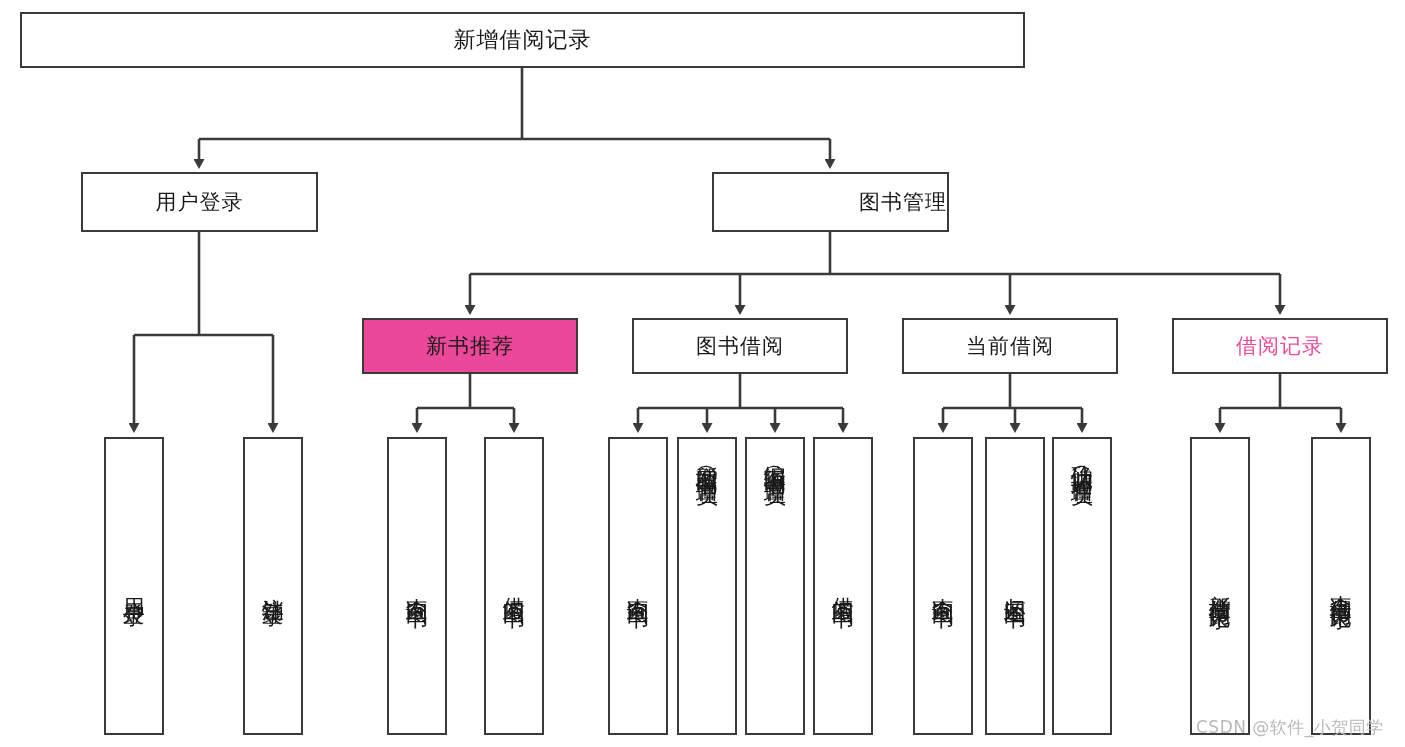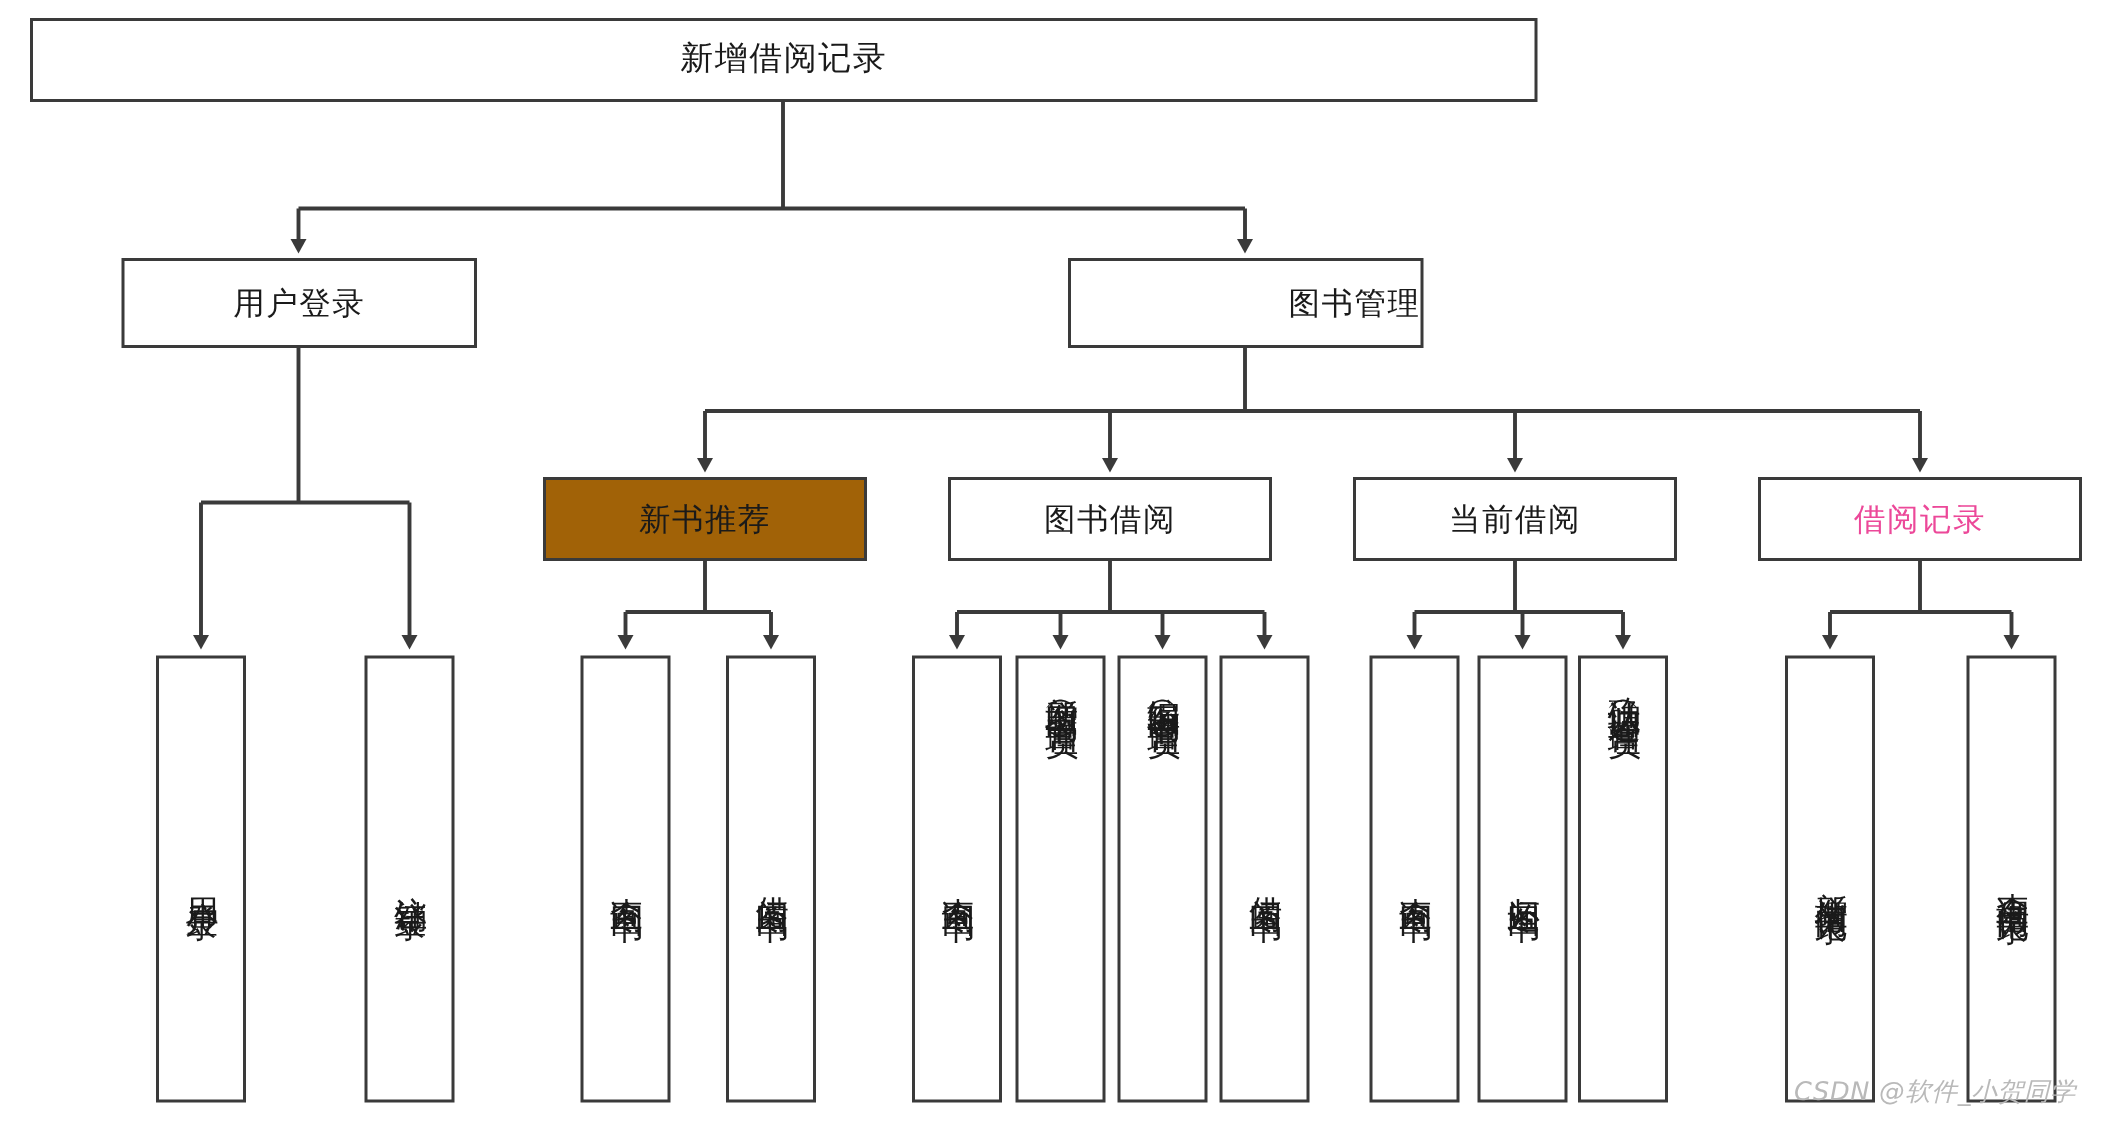--- a/index.html
+++ b/index.html
@@ -128,21 +128,21 @@
     <span class="label">新增借阅记录</span>
   </div>
 
   <div class="node node-h" id="n-l1-0" style="left: 81px; top: 172px; width: 237px; height: 60px; border-color: rgb(58, 58, 58); background: rgb(255, 255, 255); color: rgb(26, 26, 26);">
     <span class="label">用户登录</span>
   </div>
   <div class="node node-h" id="n-l1-1" style="left: 712px; top: 172px; width: 237px; height: 60px; border-color: rgb(58, 58, 58); background: rgb(255, 255, 255); color: rgb(26, 26, 26); justify-content: flex-end;">
     <span class="label">图书管理</span>
   </div>
 
-  <div class="node node-h" id="n-l2-0" style="left: 362px; top: 318px; width: 216px; height: 56px; border-color: rgb(58, 58, 58); background: #a16207; color: rgb(26, 26, 26);">
+  <div class="node node-h" id="n-l2-0" style="left: 362px; top: 318px; width: 216px; height: 56px; border-color: rgb(58, 58, 58); background: #ec4899; color: rgb(26, 26, 26);">
     <span class="label">新书推荐</span>
   </div>
   <div class="node node-h" id="n-l2-1" style="left: 632px; top: 318px; width: 216px; height: 56px; border-color: rgb(58, 58, 58); background: rgb(255, 255, 255); color: rgb(26, 26, 26);">
     <span class="label">图书借阅</span>
   </div>
   <div class="node node-h" id="n-l2-2" style="left: 902px; top: 318px; width: 216px; height: 56px; border-color: rgb(58, 58, 58); background: rgb(255, 255, 255); color: rgb(26, 26, 26);">
     <span class="label">当前借阅</span>
   </div>
   <div class="node node-h" id="n-l2-3" style="left: 1172px; top: 318px; width: 216px; height: 56px; border-color: rgb(58, 58, 58); background: rgb(255, 255, 255); color: #ec4899;">
     <span class="label">借阅记录</span>
@@ -181,15 +181,15 @@
   <div class="node node-v" id="n-lf-10" style="left: 1052px; top: 437px; width: 60px; height: 298px; border-color: rgb(58, 58, 58); background: rgb(255, 255, 255); color: rgb(26, 26, 26);">
     <span class="label">确认归还（管理员）</span>
   </div>
   <div class="node node-v centered" id="n-lf-11" style="left: 1190px; top: 437px; width: 60px; height: 298px; border-color: rgb(58, 58, 58); background: rgb(255, 255, 255); color: rgb(26, 26, 26);">
     <span class="label">新增借阅记录</span>
   </div>
   <div class="node node-v centered" id="n-lf-12" style="left: 1311px; top: 437px; width: 60px; height: 298px; border-color: rgb(58, 58, 58); background: rgb(255, 255, 255); color: rgb(26, 26, 26);">
     <span class="label">查询借阅记录</span>
   </div>
 
-  <div class="watermark" style="left: 1196px; top: 716px; color: rgb(185, 185, 185); font-style: italic;">CSDN @软件_小贺同学</div>
+  <div class="watermark" style="left: 1196px; top: 716px; color: rgb(185, 185, 185);">CSDN @软件_小贺同学</div>
 
 </div>
 
 </body></html>

